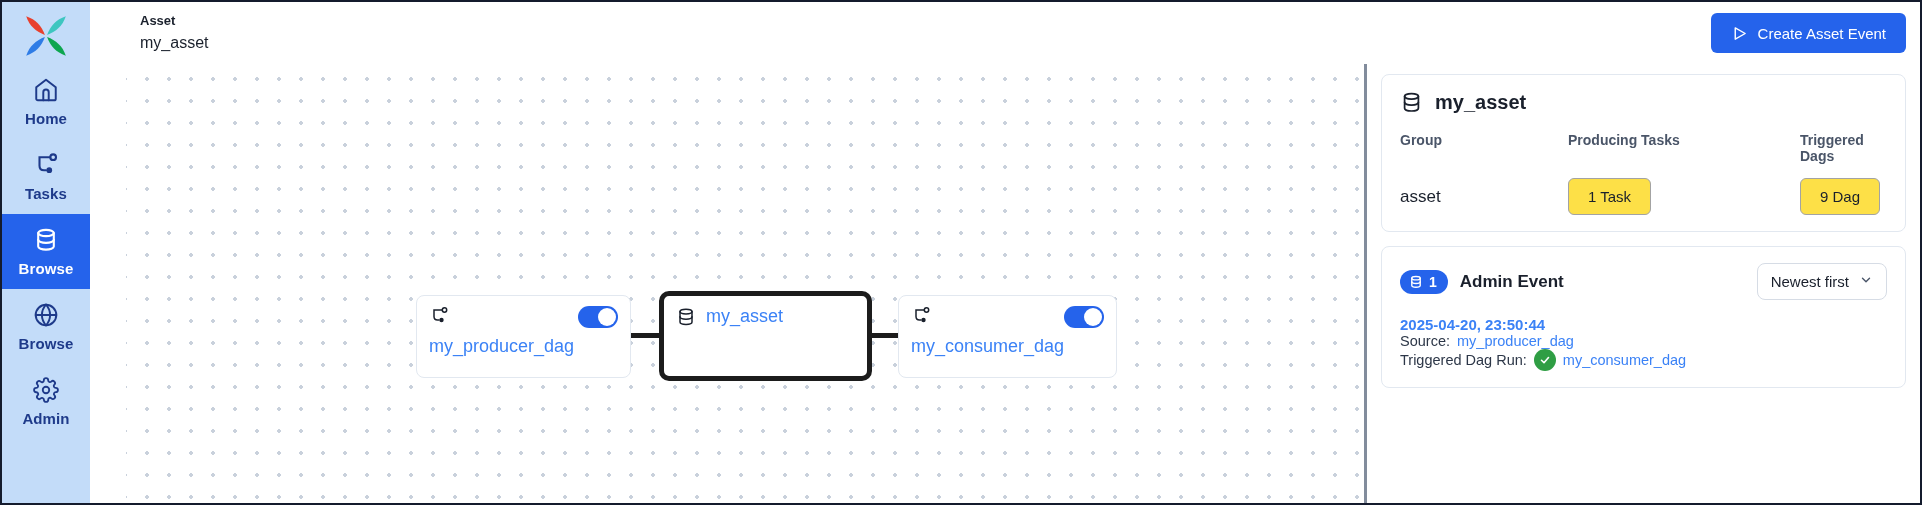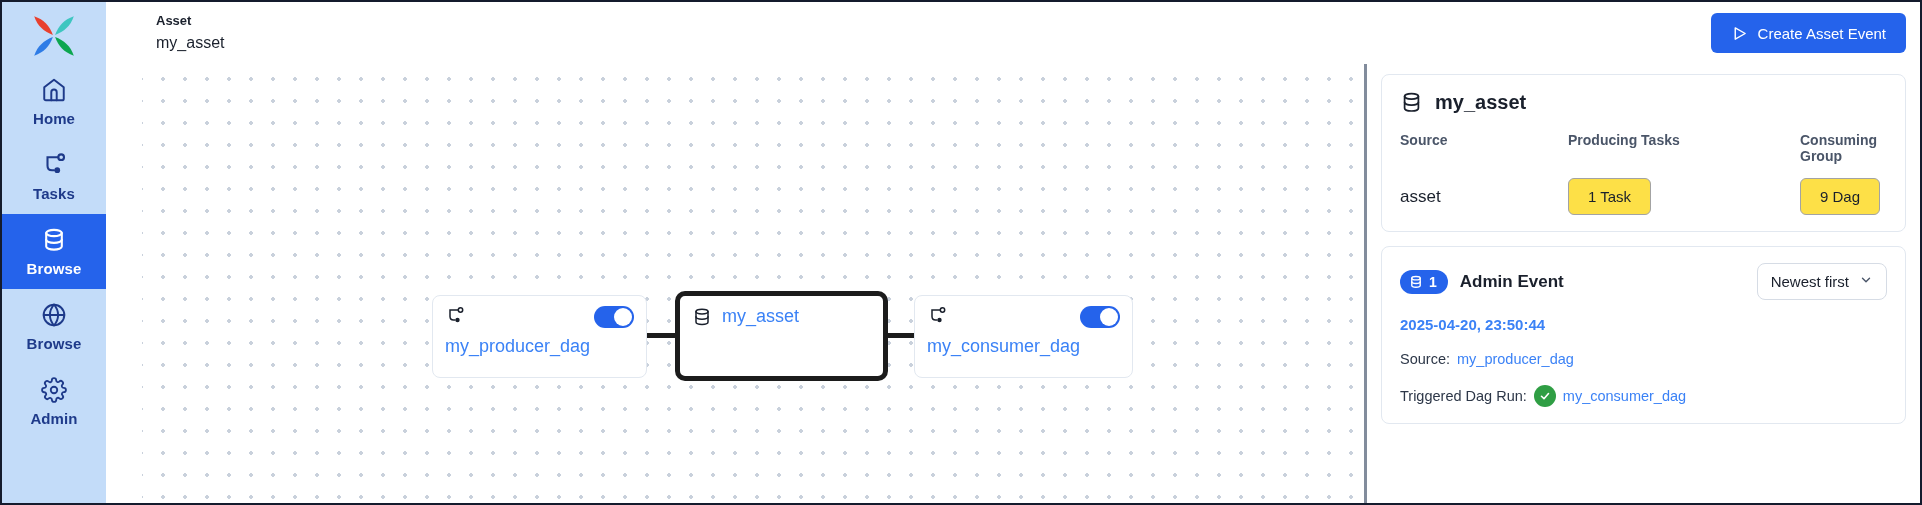--- a/index.html
+++ b/index.html
@@ -1,20 +1,20 @@
 <!DOCTYPE html>
 <html><head>
 <meta charset="utf-8">
 <style>
   * { margin:0; padding:0; box-sizing:border-box; }
   html,body { width:1922px; height:505px; font-family:"Liberation Sans", sans-serif; background:#fff; }
   .screen { width:1922px; height:505px; border:2px solid #141b2d; display:flex; overflow:hidden; background:#fff; }
 
   
-  .sidebar { width:104px; background:#c3dcf9; display:flex; flex-direction:column; align-items:stretch; flex-shrink:0; }
+  .sidebar { width:88px; background:#c3dcf9; display:flex; flex-direction:column; align-items:stretch; flex-shrink:0; }
   .logo-wrap { display:flex; justify-content:center; padding:12px 0 6px; }
   .logo-wrap svg { width:44px; height:44px; }
   .nav-item { display:flex; flex-direction:column; align-items:center; justify-content:center; padding:13px 0 12px; cursor:pointer; color:#1e3a8a; }
   .nav-item svg { width:26px; height:26px; stroke:#1e3a8a; }
   .nav-item .nav-label { font-size:15px; font-weight:600; margin-top:7px; letter-spacing:.1px; }
   .nav-item.active { background:#2563eb; color:#fff; }
   .nav-item.active svg { stroke:#fff; }
 
   
   .main { flex:1; display:flex; flex-direction:column; min-width:0;padding-left:36px; }
@@ -61,21 +61,21 @@
   .count-btn { border:1px solid #a3a3a3; background:#fde047; border-radius:6px; padding:9px 19px; font-size:15px; color:#1a202c; cursor:pointer; font-family:inherit; }
 
   .events-head { display:flex; align-items:center; gap:12px; }
   .count-badge { display:inline-flex; align-items:center; gap:6px; background:#2563eb; color:#fff; border-radius:999px; padding:4px 11px 4px 9px; font-size:14px; font-weight:700; }
   .count-badge svg { width:14px; height:14px; stroke:#fff; }
   .events-title { font-size:17px; font-weight:700; color:#1a202c; }
   .sort-select { margin-left:auto; display:flex; gap:10px; border:1px solid #d6dce5; border-radius:8px; padding:9px 13px; font-size:15px; color:#1a202c; background:#fff; cursor:pointer; }
   .sort-select svg { width:14px; height:14px; stroke:#4a5568; }
   .event-item { margin-top:16px; }
   .event-ts { font-size:15px; font-weight:700; color:#3b82f6; }
-  .event-line { display:flex; align-items:center; gap:7px; margin-top:18px; font-size:14.5px; color:#2d3748; }
+  .event-line { display:flex; align-items:center; gap:7px; margin-top:0; font-size:14.5px; color:#2d3748; }
   .event-line a { color:#3b82f6; text-decoration:none; font-size:14.5px; }
   .check-circle { width:22px; height:22px; border-radius:50%; background:#2f9e44; display:inline-flex; align-items:center; justify-content:center; flex-shrink:0; }
   .check-circle svg { width:12px; height:12px; stroke:#fff; }
 </style>
 </head>
 <body>
 
 <div class="screen">
 
   <nav class="sidebar">
@@ -201,23 +201,23 @@
         <div class="card">
           <div class="card-head">
             <svg viewBox="0 0 20 20" fill="none" stroke-width="1.5" stroke-linecap="round">
               <ellipse cx="10" cy="4.6" rx="6" ry="2.4"></ellipse>
               <path d="M4 4.6 V15 c0 1.35 2.7 2.4 6 2.4 s6 -1.05 6 -2.4 V4.6"></path>
               <path d="M4 9.8 c0 1.35 2.7 2.4 6 2.4 s6 -1.05 6 -2.4"></path>
             </svg>
             <span class="card-title">my_asset</span>
           </div>
           <div class="fields">
-            <div class="field-label">Source</div>
+            <div class="field-label">Group</div>
             <div class="field-label">Producing Tasks</div>
-            <div class="field-label">Consuming Group</div>
+            <div class="field-label">Triggered Dags</div>
             <div class="field-value">
                 <span class="plain-value">asset</span>
               </div>
             <div class="field-value">
                 <button class="count-btn">1 Task</button>
               </div>
             <div class="field-value">
                 <button class="count-btn">9 Dag</button>
               </div>
           </div>

